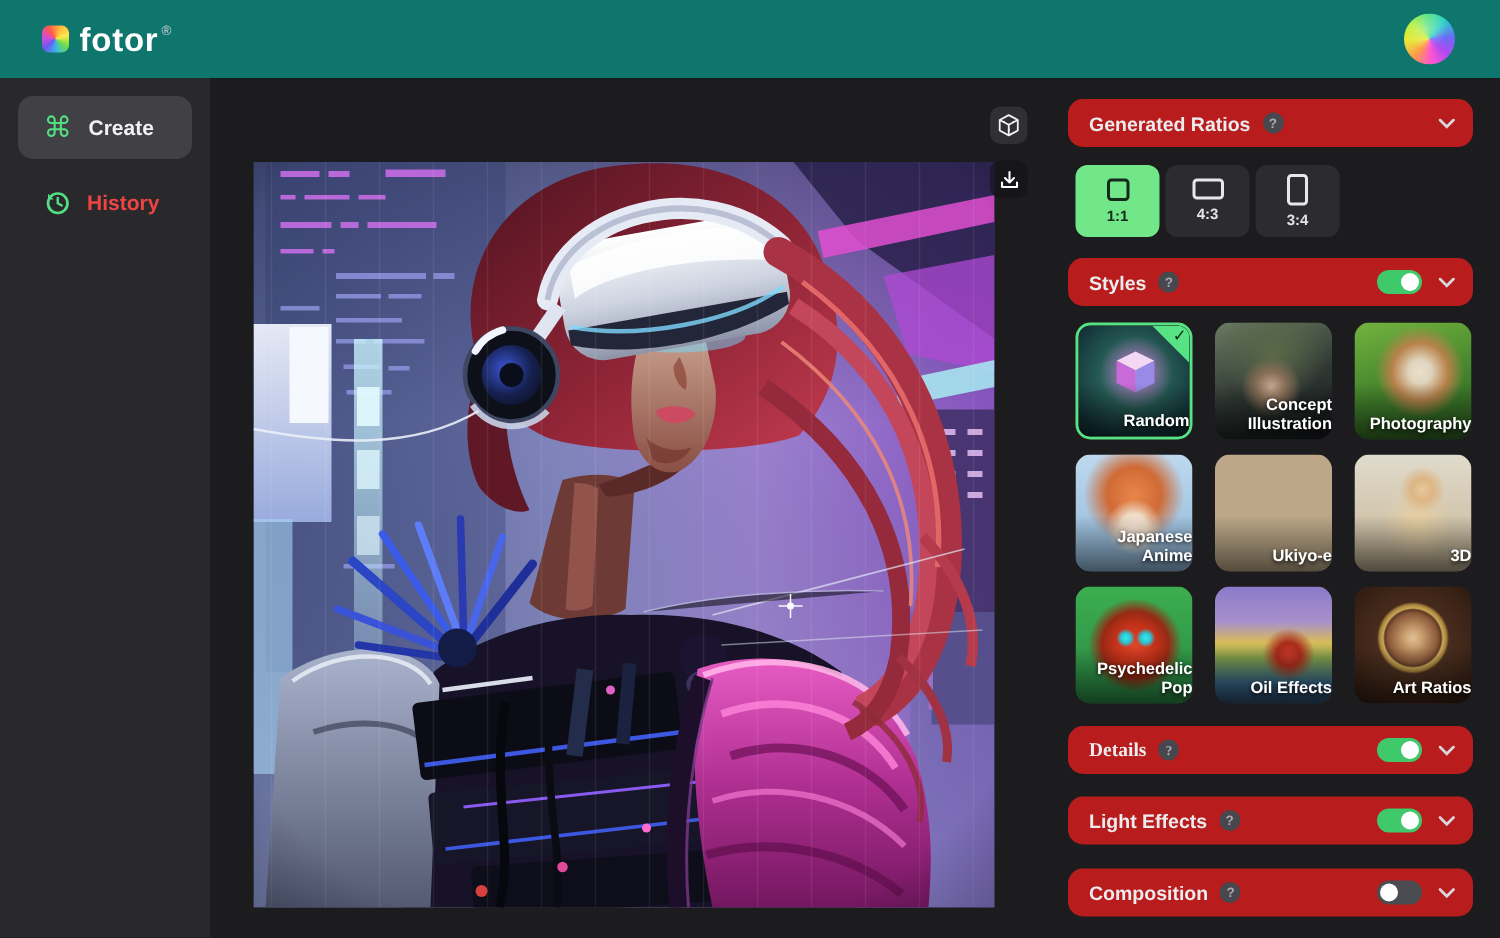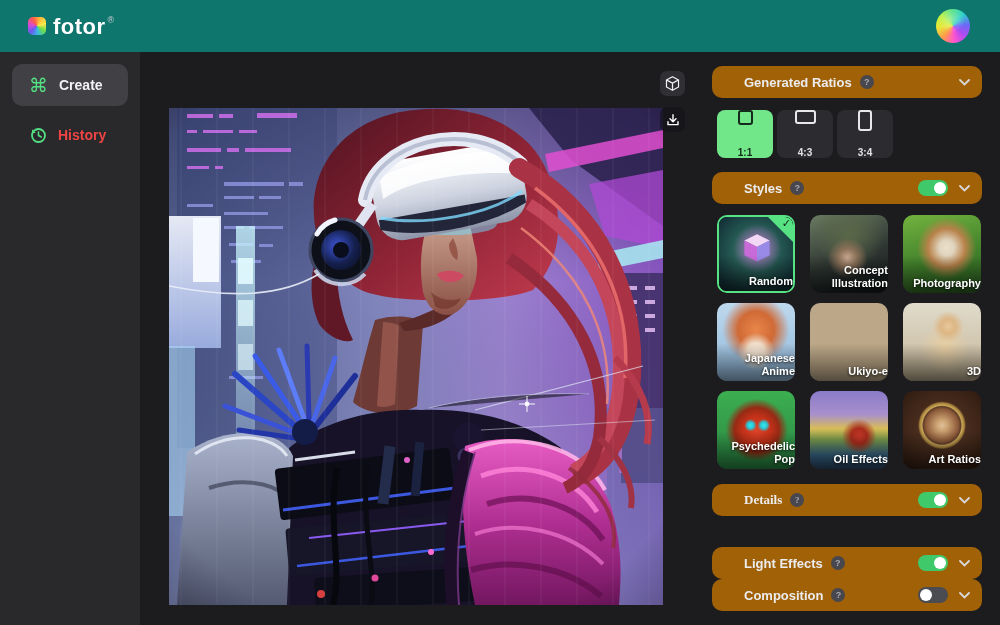--- a/index.html
+++ b/index.html
@@ -27,35 +27,35 @@
   .side-history { top:64px; height:38px; padding-left:17px; }
   .cmd-glyph { font-family:"DejaVu Sans",sans-serif; color:#54df83; font-size:19px; line-height:1; }
   .side-label { font-size:14px; font-weight:700; color:#f2f2f4; margin-left:11px; }
   .side-history .side-label { font-weight:600; color:#ef4444; }
   
   .gen-image { position:absolute; left:169px; top:108px; width:494px; height:497px; cursor:pointer; }
   .tool-btn { position:absolute; width:25px; height:25px; border-radius:7px; display:flex; align-items:center; justify-content:center; cursor:pointer; }
   .btn-cube { left:660px; top:71px; background:#2f2f34; }
   .btn-download { left:660px; top:107px; background:rgba(18,18,24,.6); }
   
-  .section-bar { position:absolute; left:712px; width:270px; height:32px; background:#a16207; border-radius:10px;
-    display:flex; align-items:center; padding:0 12px 0 32px; cursor:pointer; }
+  .section-bar { position:absolute; left:712px; width:270px; height:32px; background:#b91c1c; border-radius:10px;
+    display:flex; align-items:center; padding:0 12px 0 14px; cursor:pointer; }
   .bar-ratios { top:66px; } .bar-styles { top:172px; }
-  .bar-details { top:484px;font-family:Liberation Serif, serif; } .bar-light { top:547px;text-align:center; } .bar-comp { top:579px;align-items:center; }
+  .bar-details { top:484px;font-family:Liberation Serif, serif; } .bar-light { top:531px;text-align:center; } .bar-comp { top:579px;align-items:center; }
   .bar-title { font-size:13px; font-weight:700; color:#ececef; }
   .help { width:14px; height:14px; border-radius:50%; background:#47474d; color:#a9a9b2; font-size:9px; font-weight:700;
     display:flex; align-items:center; justify-content:center; margin-left:8px; cursor:default; }
   .bar-right { margin-left:auto; display:flex; align-items:center; gap:11px; }
   .toggle { position:relative; width:30px; height:16px; border-radius:8px; cursor:pointer; }
   .toggle.on { background:#40c96a; } .toggle.off { background:#4b4b52; }
   .knob { position:absolute; top:2px; width:12px; height:12px; border-radius:50%; background:#fff; }
   .toggle.on .knob { left:16px; } .toggle.off .knob { left:2px; }
   
   .ratio-btn { position:absolute; top:110px; width:56px; height:48px; border-radius:8px; background:#2c2c30;
-    display:flex; flex-direction:column; align-items:center; justify-content:space-between; gap:5px; cursor:pointer; }
+    display:flex; flex-direction:column; align-items:center; justify-content:center; gap:5px; cursor:pointer; }
   .ratio-1 { left:717px; background:#72e78a; } .ratio-2 { left:777px; } .ratio-3 { left:837px; }
   .ratio-shape { border:2px solid #e8e8ec; border-radius:3px; }
   .sq  { width:15px; height:15px; border-color:#142a1a; }
   .ls  { width:21px; height:14px; }
   .pt  { width:14px; height:21px; }
   .ratio-label { font-size:10px; font-weight:700; color:#e2e2e6; }
   .ratio-1 .ratio-label { color:#142a1a; }
   
   .card { position:absolute; width:78px; height:78px; border-radius:10px; overflow:hidden; cursor:pointer; }
   .col1 { left:717px; } .col2 { left:810px; } .col3 { left:903px; }

